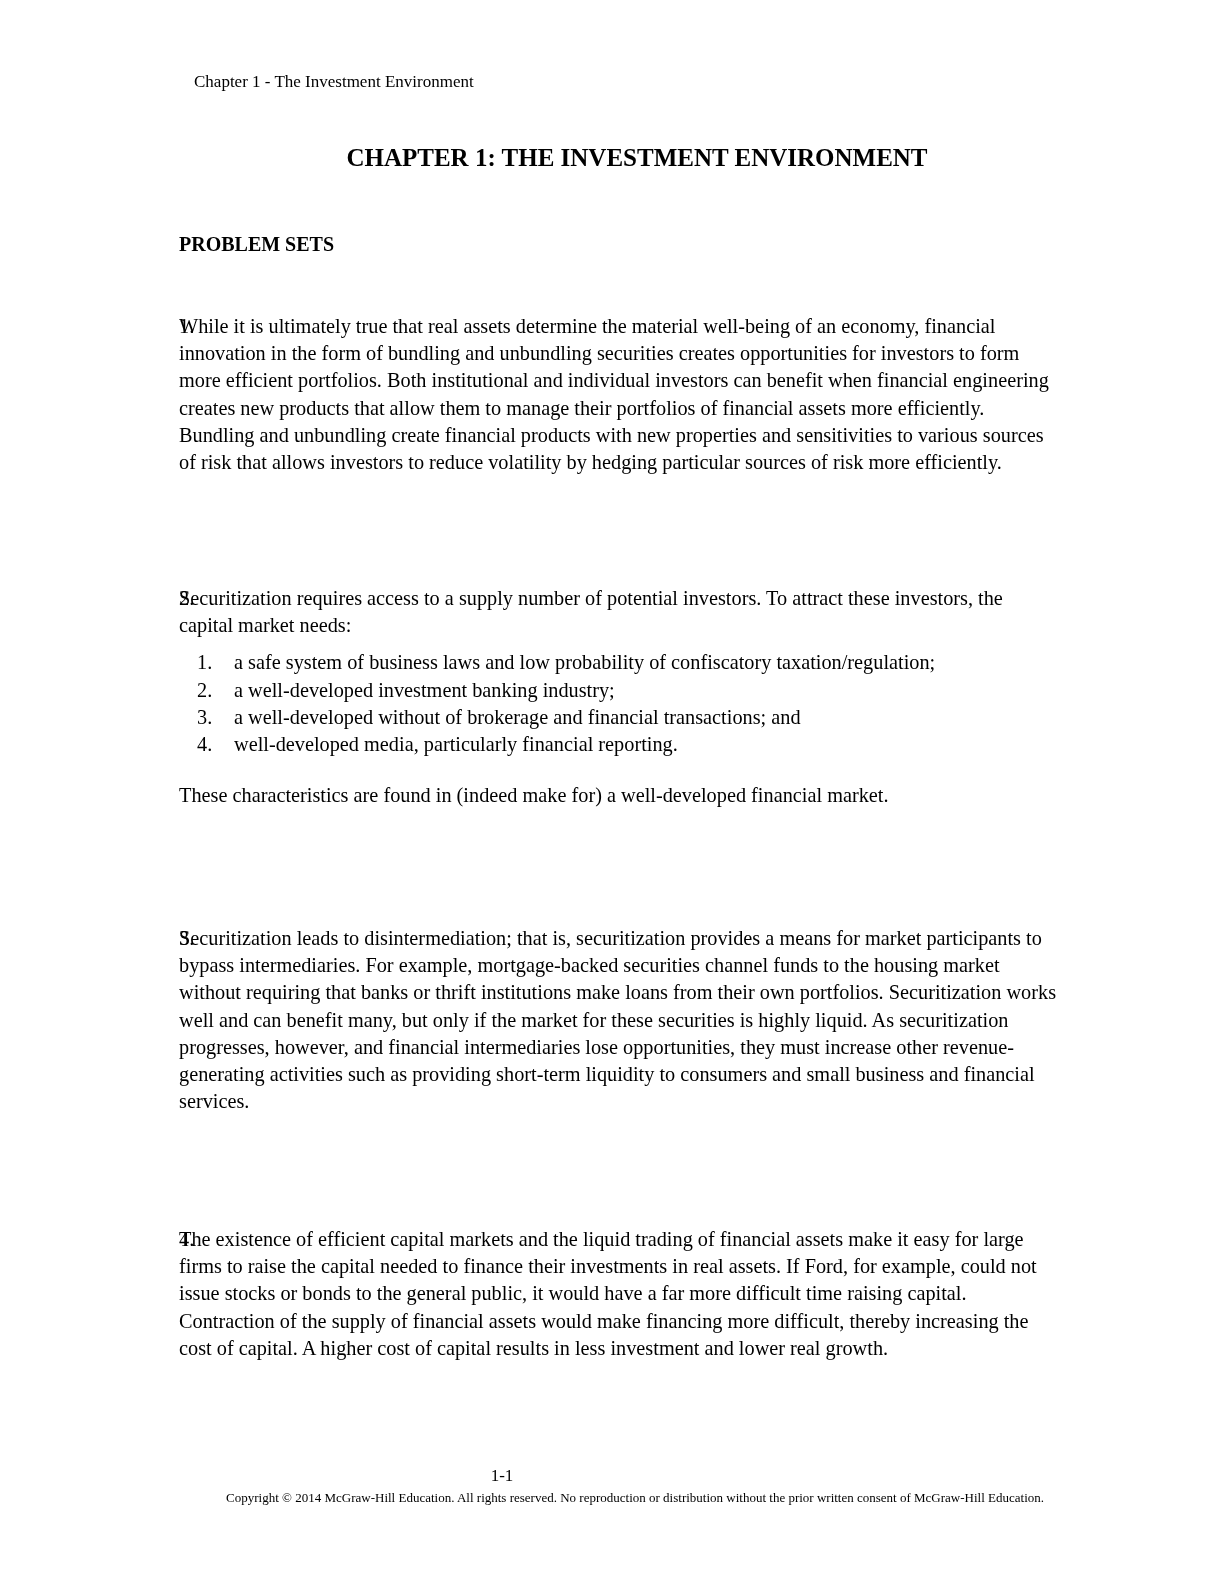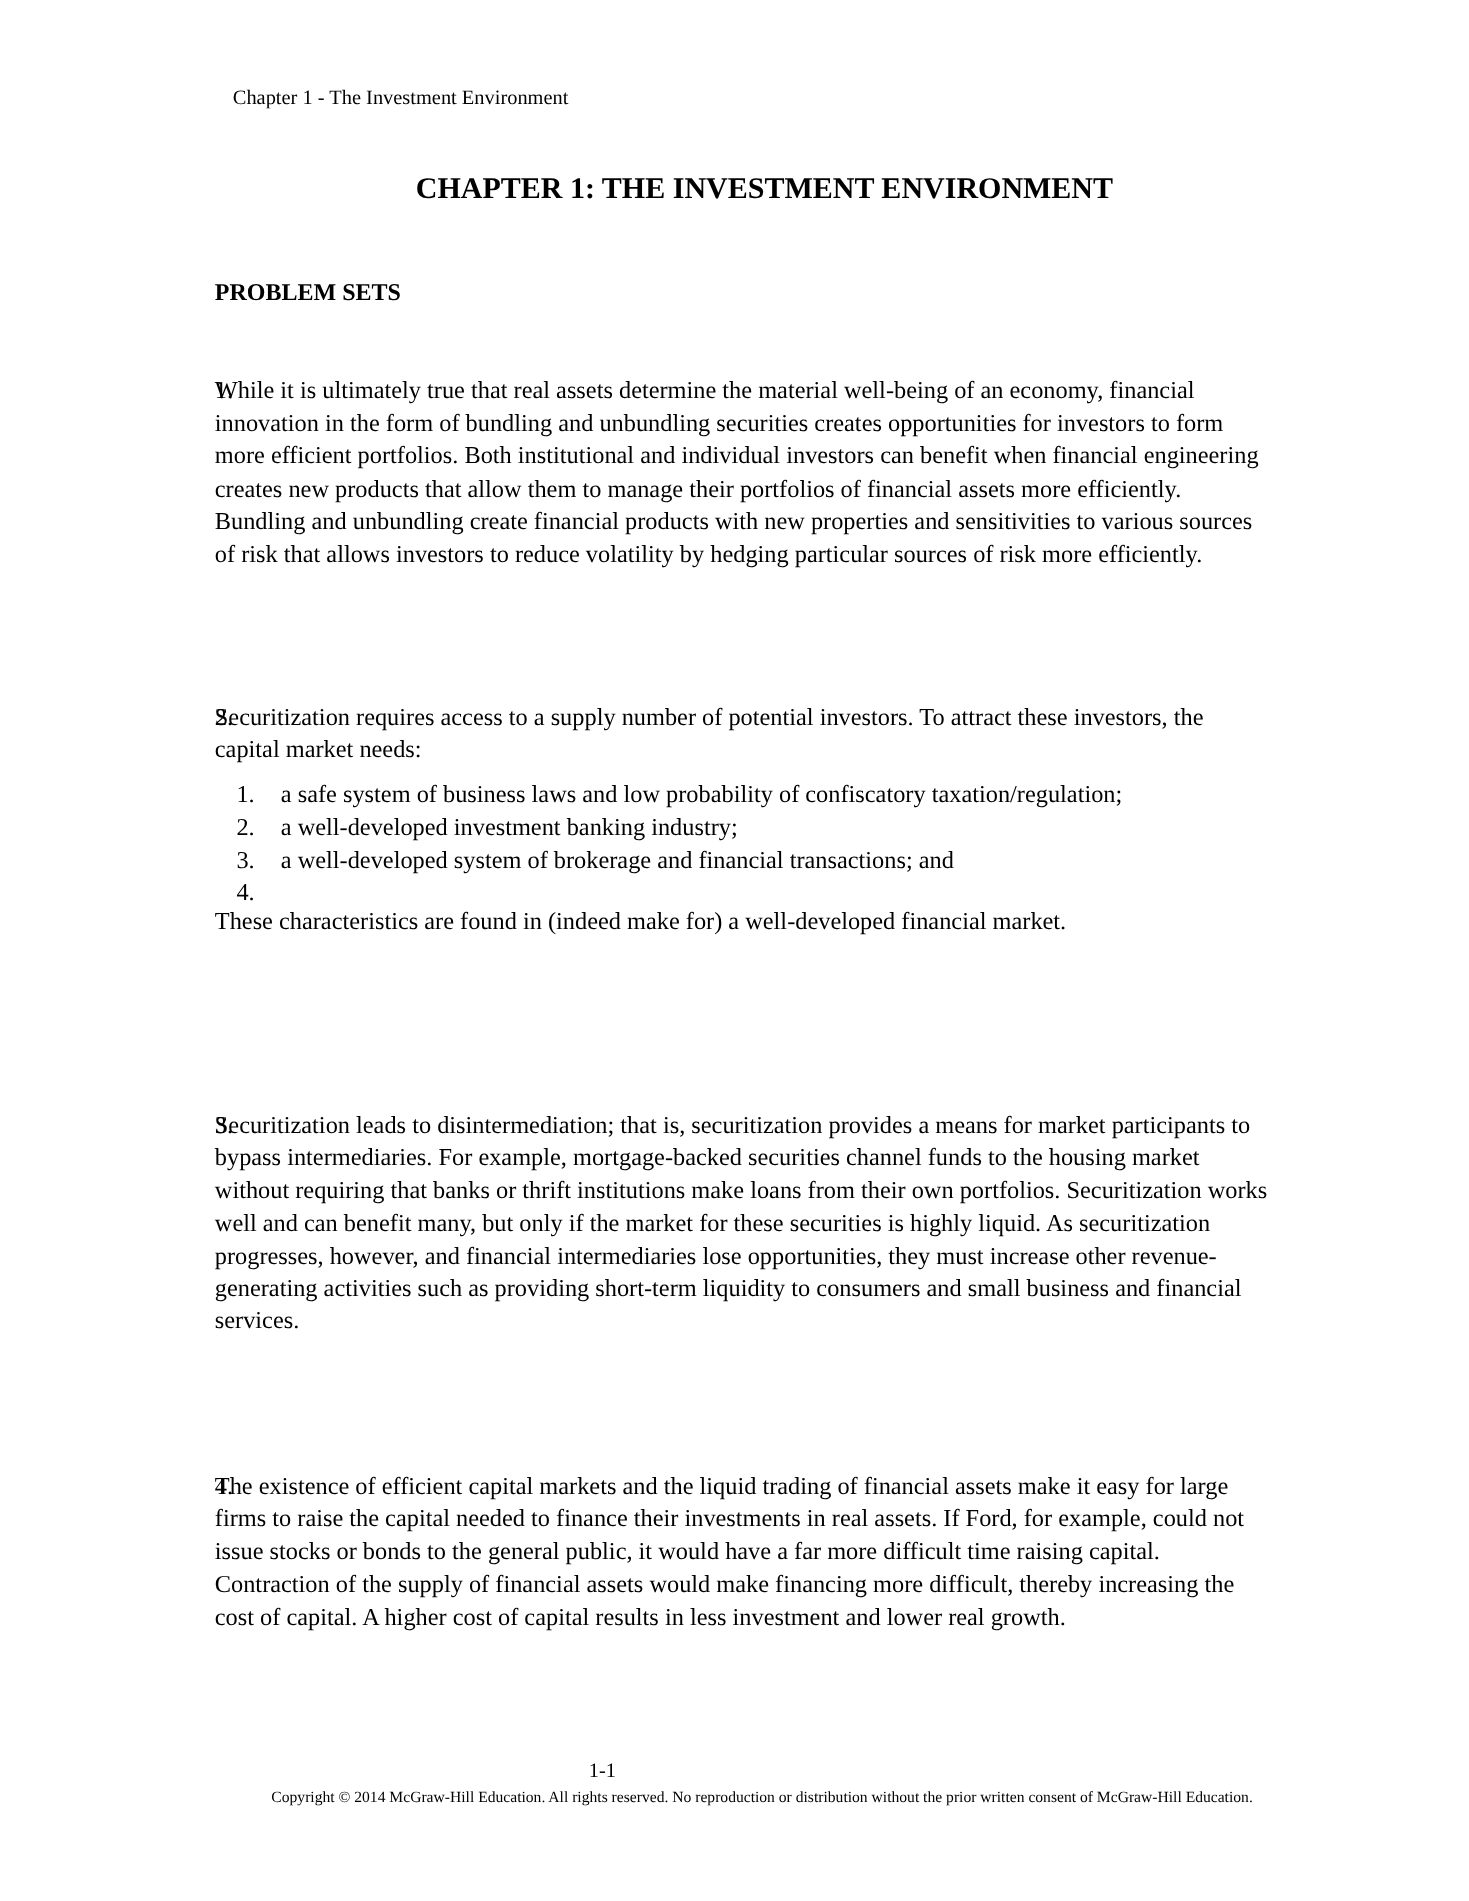--- a/index.html
+++ b/index.html
@@ -32,22 +32,22 @@
   <div class="body">While it is ultimately true that real assets determine the material well-being of an economy, financial innovation in the form of bundling and unbundling securities creates opportunities for investors to form more efficient portfolios.  Both institutional and individual investors can benefit when financial engineering creates new products that allow them to manage their portfolios of financial assets more efficiently. Bundling and unbundling create financial products with new properties and sensitivities to various sources of risk that allows investors to reduce volatility by hedging particular sources of risk more efficiently.</div>
 </div>
 
 <div class="problem" style="top:585px;">
   <span class="num">2.</span>
   <div class="body">
     <div>Securitization requires access to a supply number of potential investors. To attract these investors, the capital market needs:</div>
     <ul class="sublist">
       <li><span class="snum">1.</span><span>a safe system of business laws and low probability of confiscatory taxation/regulation;</span></li>
       <li><span class="snum">2.</span><span>a well-developed investment banking industry;</span></li>
-      <li><span class="snum">3.</span><span>a well-developed system of brokerage and financial transactions; and</span></li>
-      <li><span class="snum">4.</span></li>
+      <li><span class="snum">3.</span><span>a well-developed without of brokerage and financial transactions; and</span></li>
+      <li><span class="snum">4.</span><span>well-developed media, particularly financial reporting.</span></li>
     </ul>
     <div class="after">These characteristics are found in (indeed make for) a well-developed financial market.</div>
   </div>
 </div>
 
 <div class="problem" style="top:925px;">
   <span class="num">3.</span>
   <div class="body">Securitization leads to disintermediation; that is, securitization provides a means for market participants to bypass intermediaries. For example, mortgage-backed securities channel funds to the housing market without requiring that banks or thrift institutions make loans from their own portfolios. Securitization works well and can benefit many, but only if the market for these securities is highly liquid. As securitization progresses, however, and financial intermediaries lose opportunities, they must increase other revenue-generating activities such as providing short-term liquidity to consumers and small business and financial services.</div>
 </div>
 

